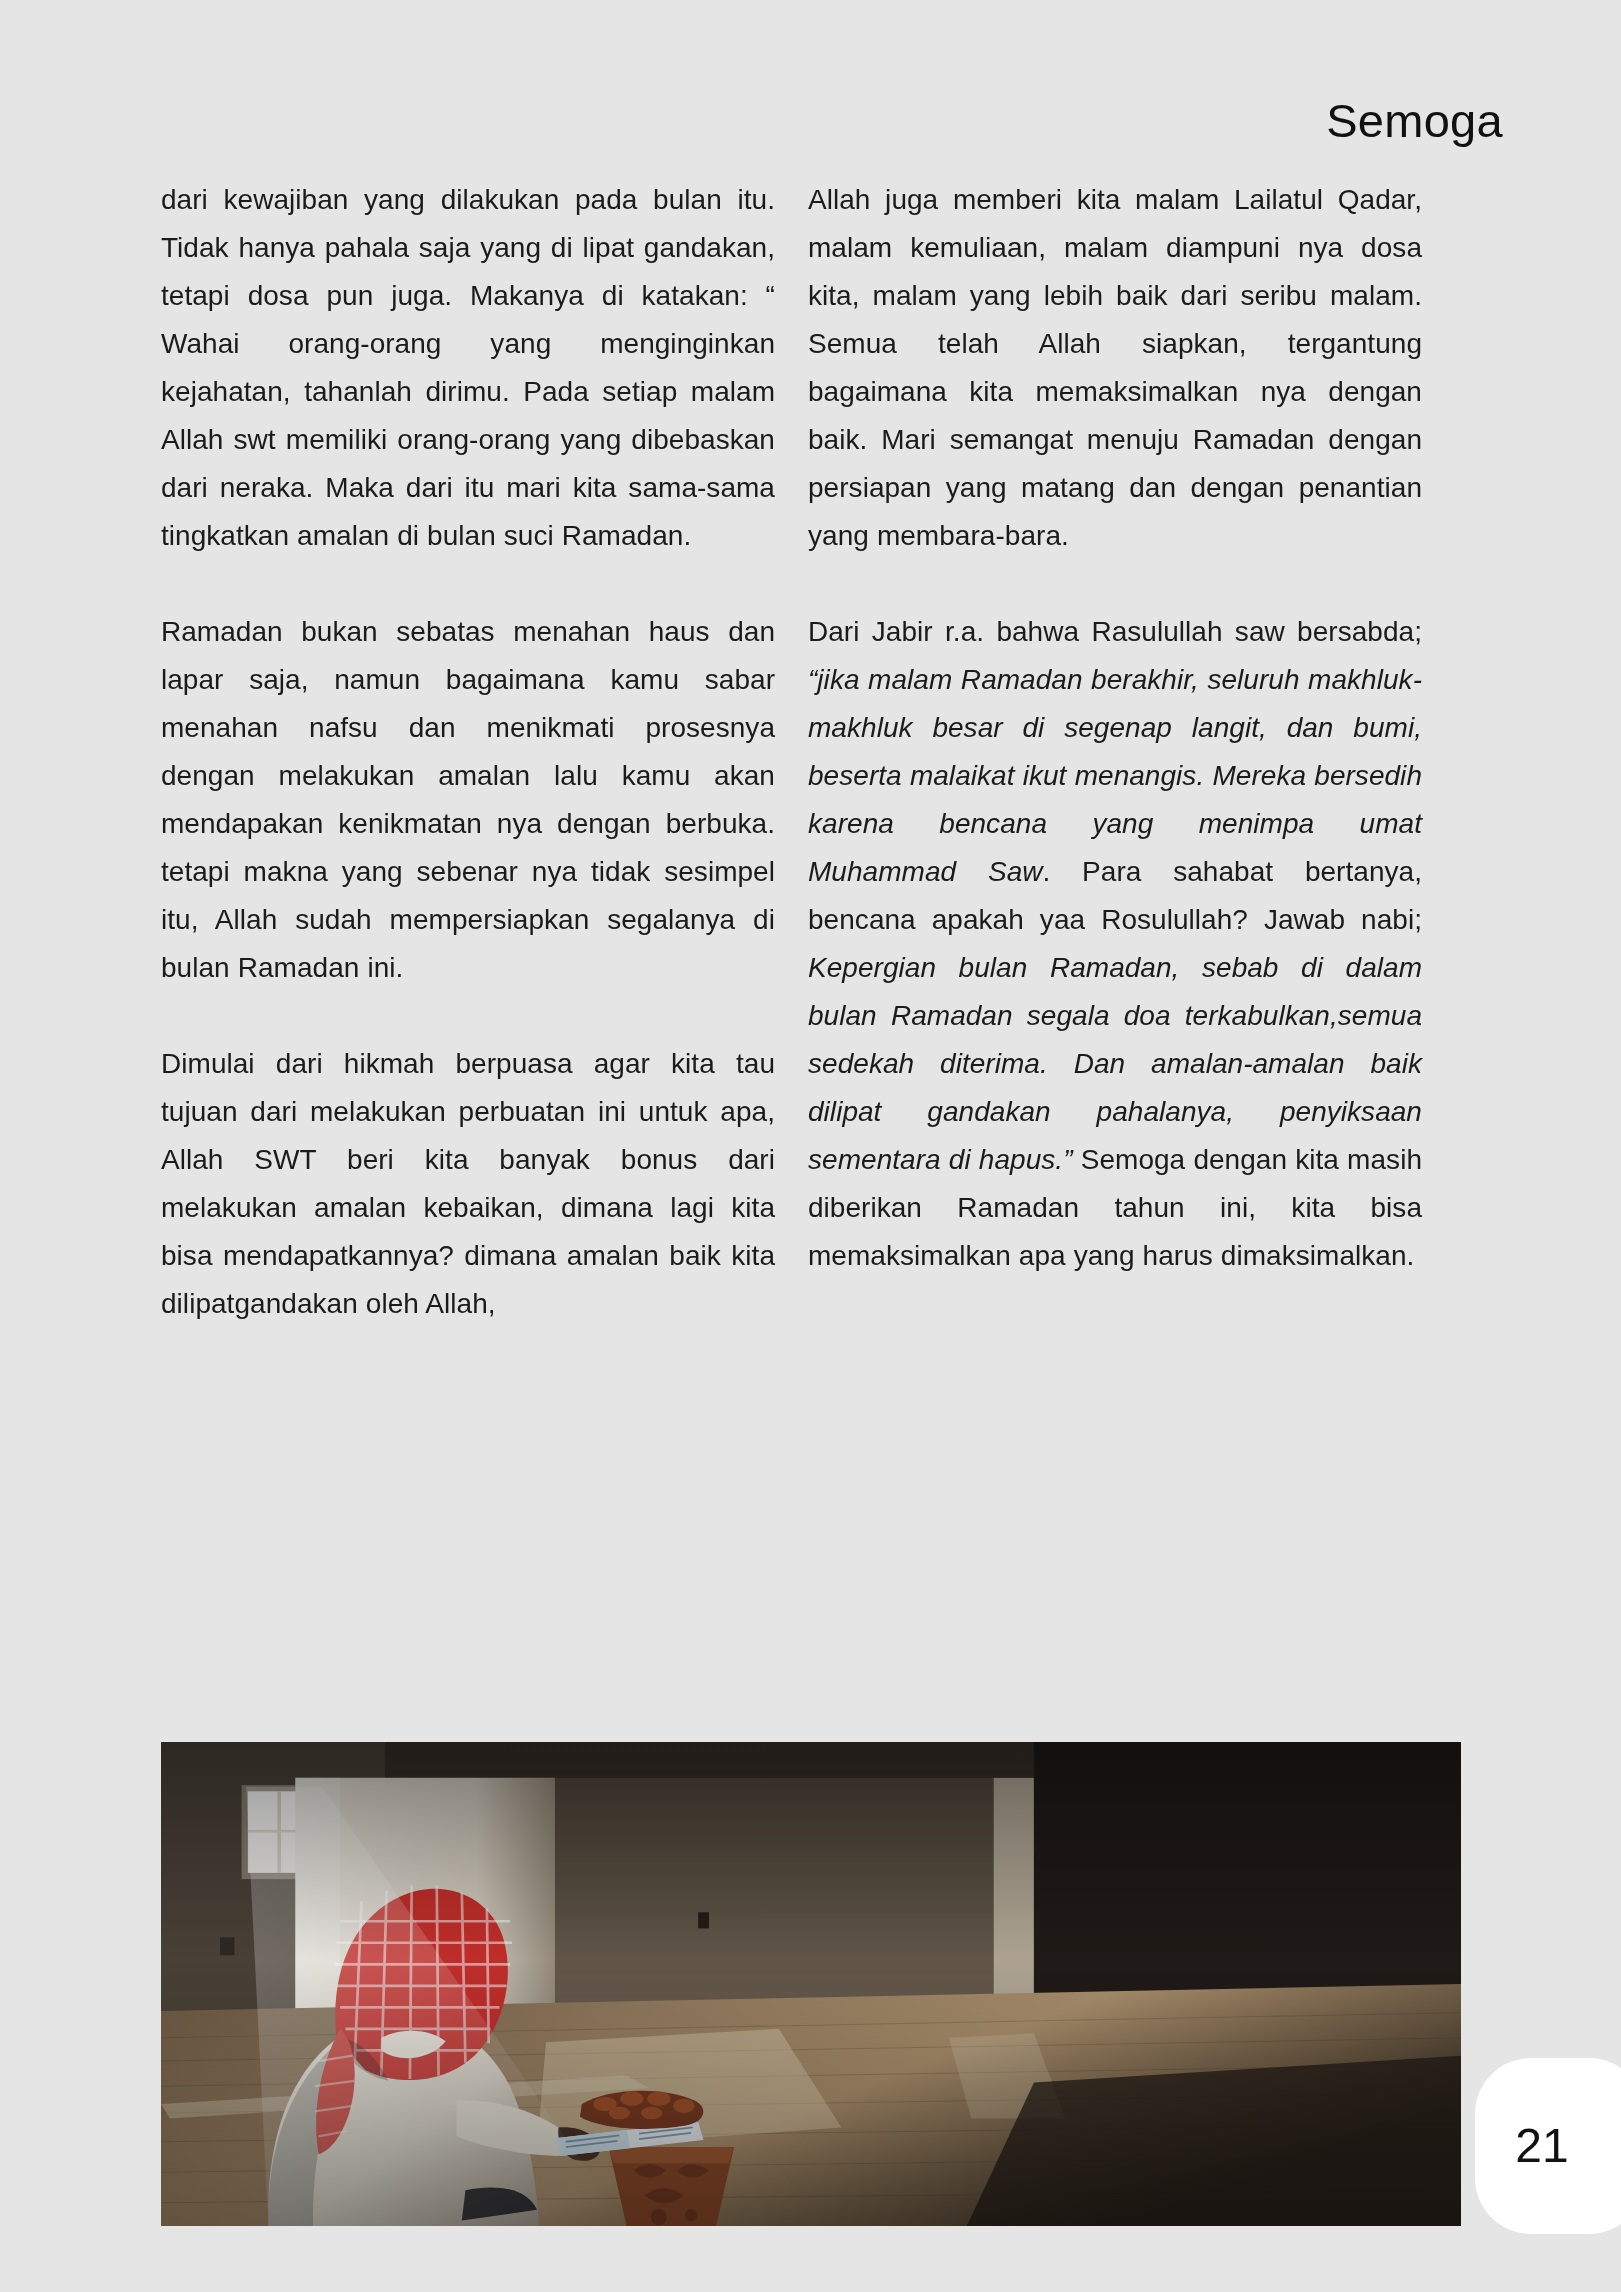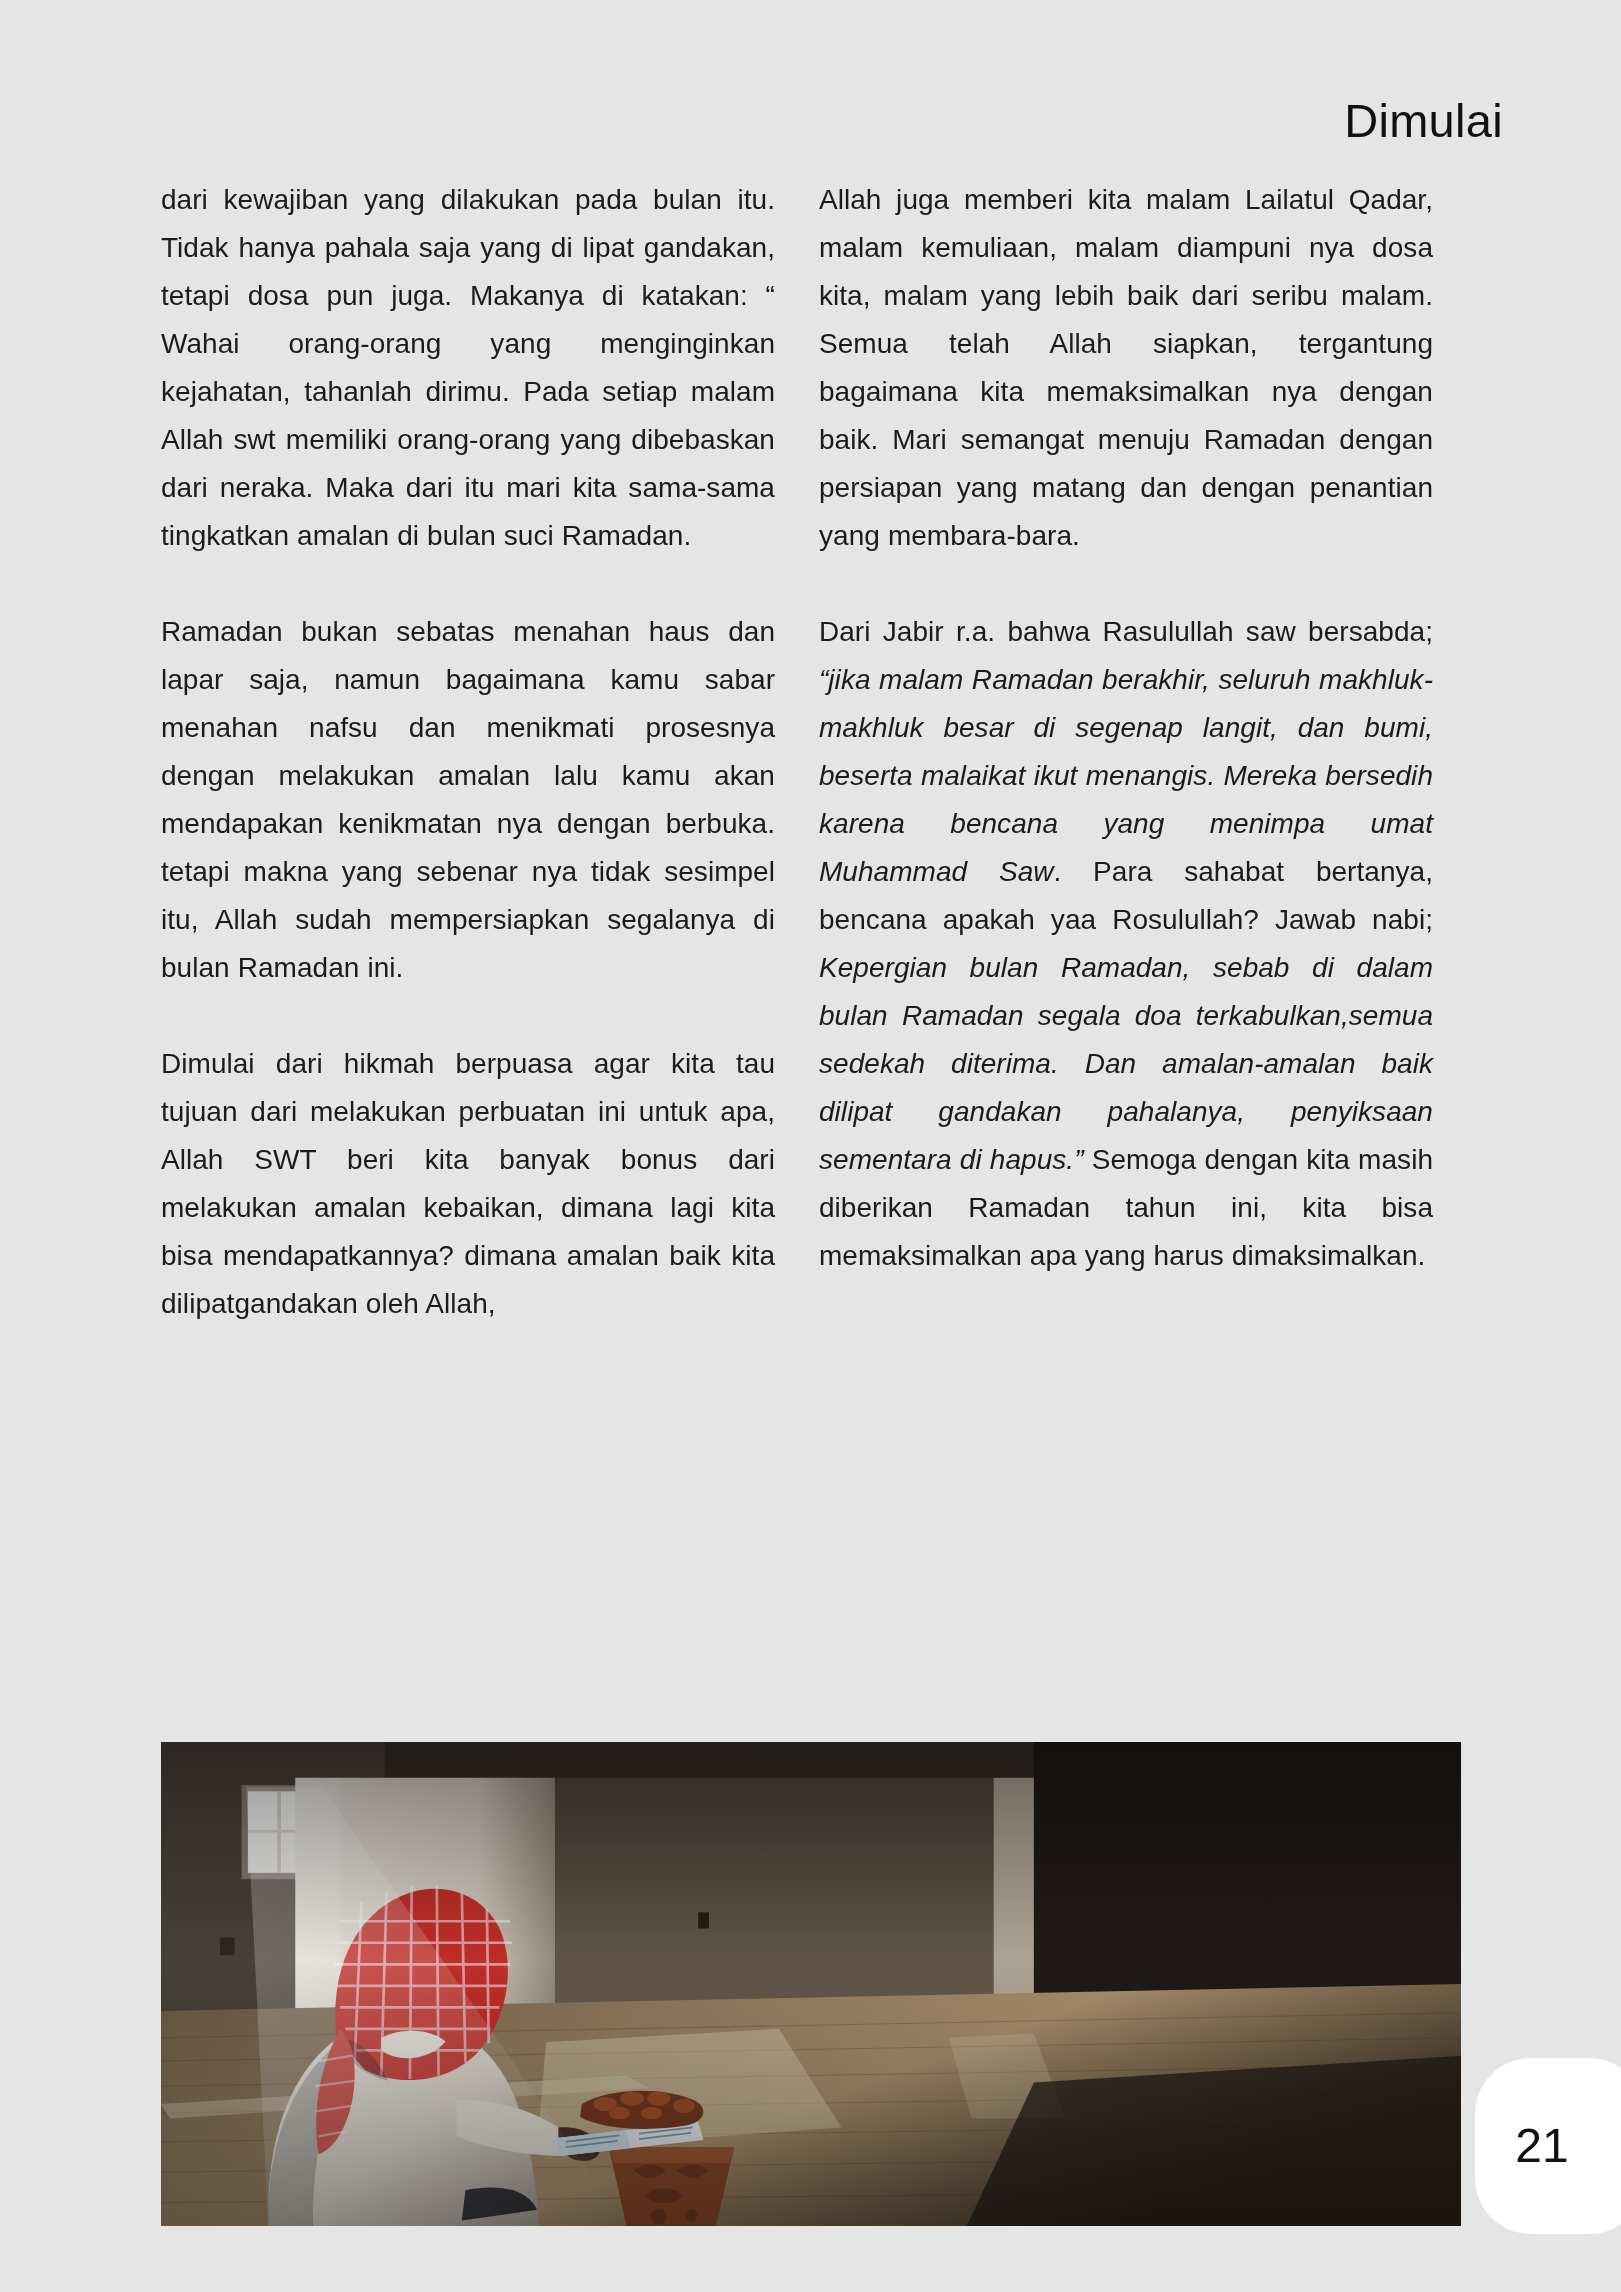--- a/index.html
+++ b/index.html
@@ -40,21 +40,21 @@
     display: inline-block;
   }
 
   
   .columns {
     position: absolute;
     top: 176px;
     left: 161px;
     width: 1300px;
     display: flex;
-    gap: 44px;
+    gap: 33px;
   }
   .column {
     width: 614px;
   }
 
   .para {
     font-size: 28px;
     line-height: 48px;
     color: #1b1b1b;
     text-align: justify;
@@ -103,21 +103,21 @@
     font-weight: 400;
     line-height: 1;
   }
 </style>
 </head>
 <body>
 
 <div class="page">
 
   <div class="header">
-    <span class="header-title">Dimulai</span>
+    <span class="header-title">Semoga</span>
   </div>
 
   <div class="columns">
 
     <div class="column">
       <p class="para">dari kewajiban yang dilakukan pada bulan itu. Tidak hanya pahala saja yang di lipat gandakan, tetapi dosa pun juga. Makanya di katakan: “ Wahai orang-orang yang menginginkan kejahatan, tahanlah dirimu. Pada setiap malam Allah swt memiliki orang-orang yang dibebaskan dari neraka. Maka dari itu mari kita sama-sama tingkatkan amalan di bulan suci Ramadan.</p>
       <p class="para">Ramadan bukan sebatas menahan haus dan lapar saja, namun bagaimana kamu sabar menahan nafsu dan menikmati prosesnya dengan melakukan amalan lalu kamu akan mendapakan kenikmatan nya dengan berbuka. tetapi makna yang sebenar nya tidak sesimpel itu, Allah sudah mempersiapkan segalanya di bulan Ramadan ini.</p>
       <p class="para tight">Dimulai dari hikmah berpuasa agar kita tau tujuan dari melakukan perbuatan ini untuk apa, Allah SWT beri kita banyak bonus dari melakukan amalan kebaikan, dimana lagi kita bisa mendapatkannya? dimana amalan baik kita dilipatgandakan oleh Allah,</p>
     </div>
 

